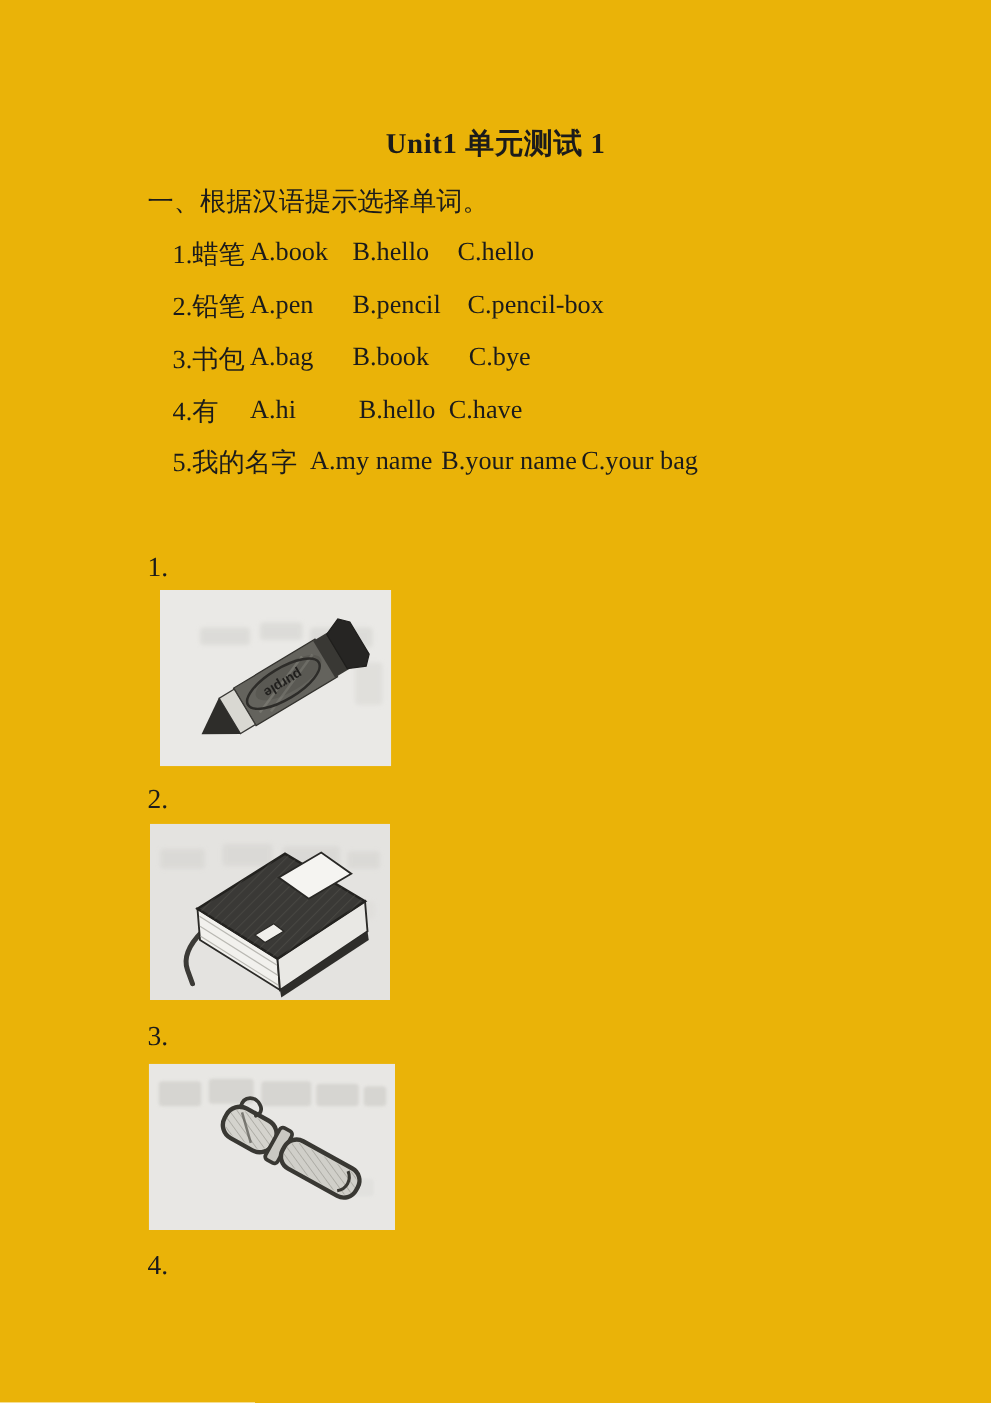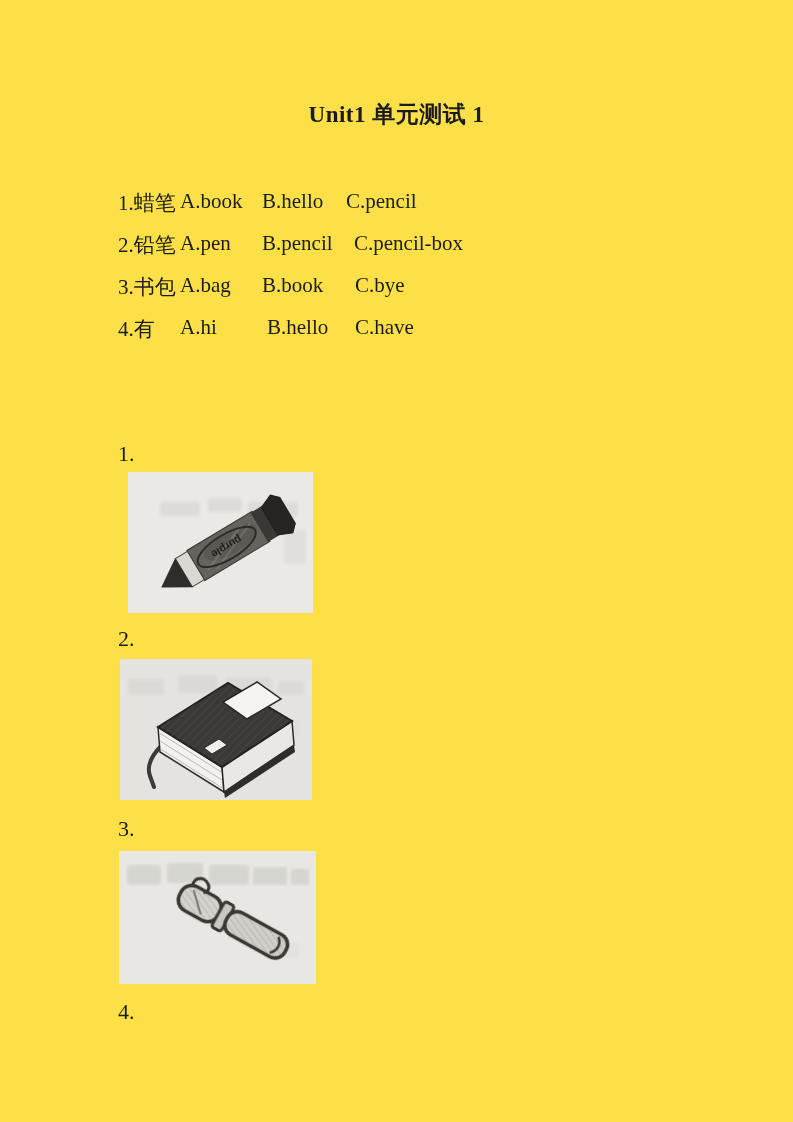--- a/index.html
+++ b/index.html
@@ -1,81 +1,88 @@
 <!DOCTYPE html>
 <html><head>
 <meta charset="utf-8">
 <style>
   html,body{margin:0;padding:0;background:#ffffff;}
   .page{
     position:relative;
     width:793px;height:1122px;
-    background:#fde047;
+    background:#eab308;
     font-family:"Liberation Serif","DejaVu Serif",serif;
     color:#1b1b1b;
     overflow:hidden;
   }
   .doc-title{
     position:absolute;top:99px;left:0;width:100%;
     text-align:center;
     font-size:23px;font-weight:bold;
     letter-spacing:0.5px;
   }
   .sec-heading{
     position:absolute;left:118px;
     font-size:21px;white-space:nowrap;
   }
   .qrow{
     position:absolute;left:118px;height:28px;width:560px;
     font-size:21px;white-space:nowrap;
   }
-  .qrow span{position:absolute;top:0;}
+  .qrow span{position:absolute;top:0;margin-left:20px;}
   .item-num{
     position:absolute;left:118px;
     font-size:22px;
   }
   .illus{position:absolute;font-size:0;line-height:0;}
   .illus svg{display:block;}
 </style>
 </head>
 <body>
 
 <div class="page">
 
   <div class="doc-title">Unit1 单元测试 1</div>
 
+  <div class="sec-heading" style="top:147px;">一、根据汉语提示选择单词。</div>
 
   <div class="qrow" style="top:189px;">
     <span style="left:0">1.蜡笔</span>
     <span style="left:62px">A.book</span>
     <span style="left:144px">B.hello</span>
-    <span style="left:228px">C.pencil</span>
+    <span style="left:228px">C.hello</span>
   </div>
 
   <div class="qrow" style="top:231px;text-align:center;">
     <span style="left:0">2.铅笔</span>
     <span style="left:62px">A.pen</span>
     <span style="left:144px">B.pencil</span>
     <span style="left:236px">C.pencil-box</span>
   </div>
 
   <div class="qrow" style="top:273px;">
     <span style="left:0">3.书包</span>
     <span style="left:62px">A.bag</span>
     <span style="left:144px">B.book</span>
     <span style="left:237px">C.bye</span>
   </div>
 
   <div class="qrow" style="top:315px;">
     <span style="left:0">4.有</span>
     <span style="left:62px">A.hi</span>
     <span style="left:149px">B.hello</span>
-    <span style="left:237px">C.have</span>
+    <span style="left:221px">C.have</span>
   </div>
 
+  <div class="qrow" style="top:356px;">
+    <span style="left:0">5.我的名字</span>
+    <span style="left:110px">A.my name</span>
+    <span style="left:215px">B.your name</span>
+    <span style="left:327px">C.your bag</span>
+  </div>
 
 
   <div class="item-num" style="top:441px;">1.</div>
   <div class="illus" style="left:128px;top:472px;">
     <svg width="185" height="141" viewBox="0 0 185 141" xmlns="http://www.w3.org/2000/svg">
       <defs>
         <filter id="soft1" x="-20%" y="-20%" width="140%" height="140%">
             <feGaussianBlur stdDeviation="1.6"></feGaussianBlur>
           </filter>
       </defs>

